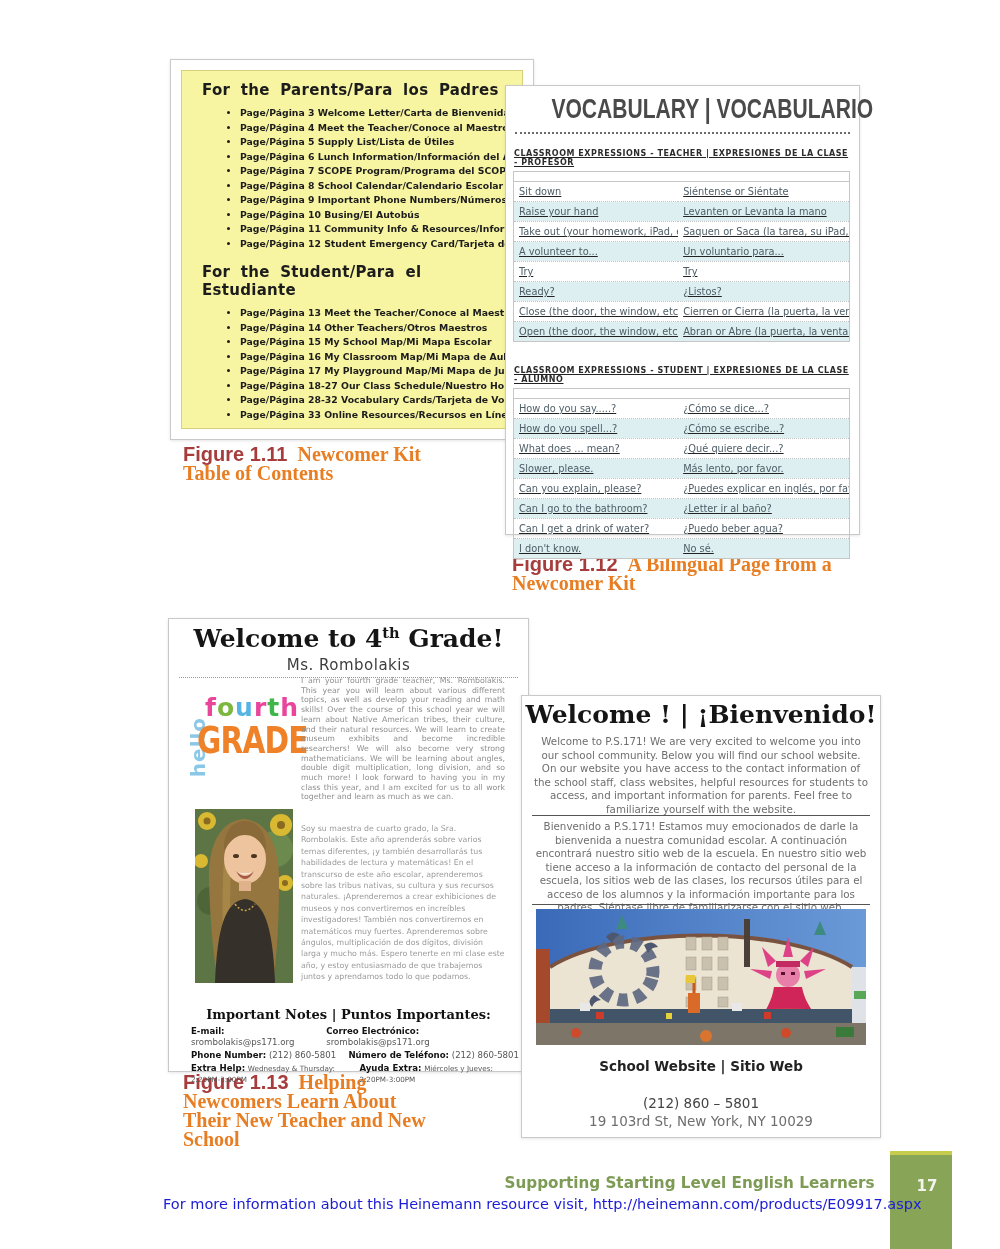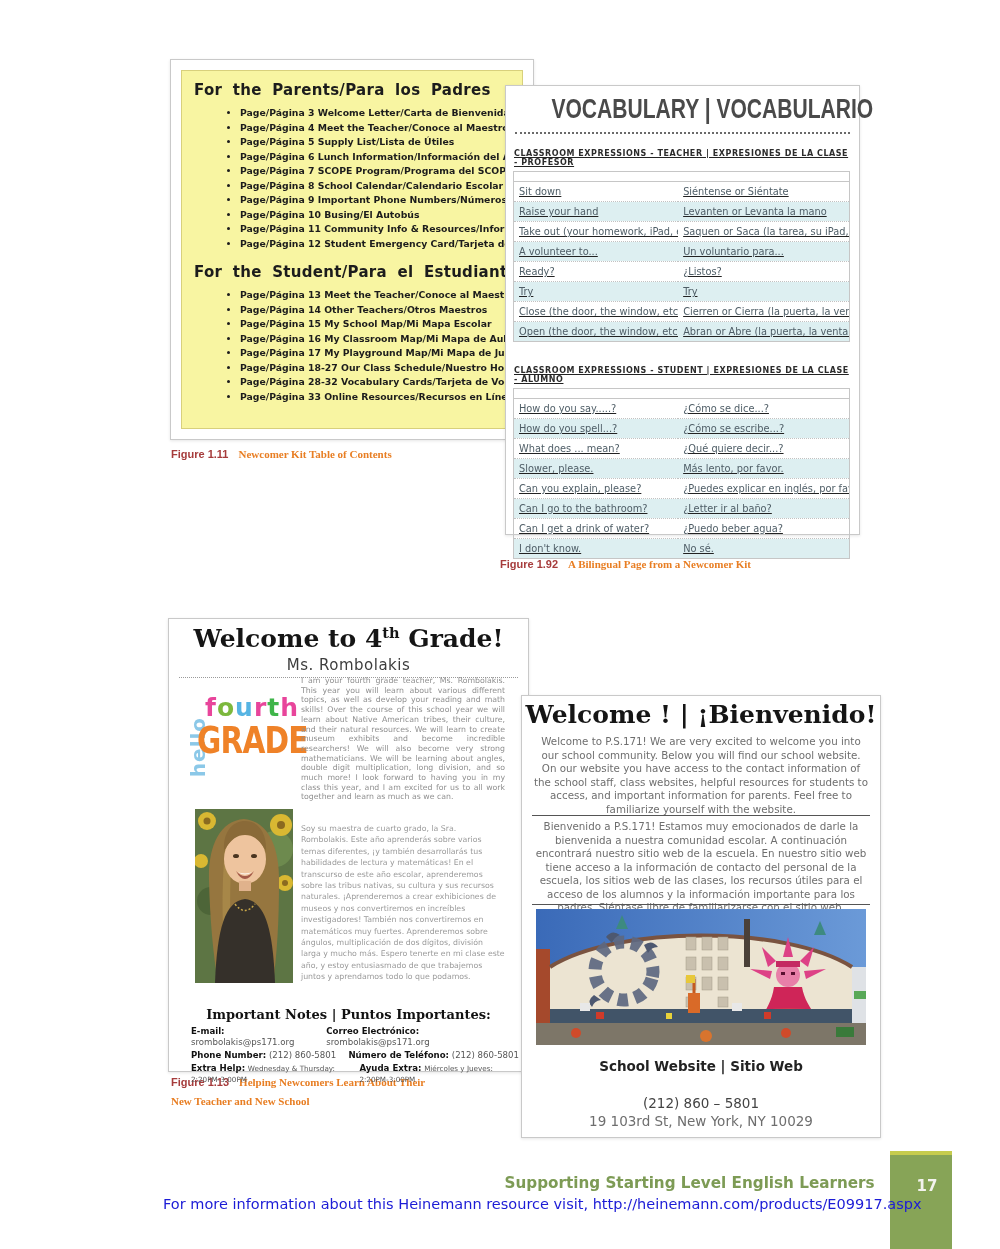--- a/index.html
+++ b/index.html
@@ -9,27 +9,27 @@
   }
   html,body{margin:0;padding:0;background:#fff;}
   .page{position:relative;width:1000px;height:1249px;background:#fff;overflow:hidden;
         font-family:"DejaVu Sans",sans-serif;color:#222;}
   .panel{position:absolute;background:#fff;border:1px solid #c9c9c9;box-shadow:0 1px 3px rgba(0,0,0,.10);}
 
   
   .toc-panel{left:170px;top:59px;width:362px;height:379px;z-index:1;}
   .toc-yellow{position:absolute;inset:10px;background:var(--toc-background);
       border:1px solid var(--toc-border);padding:8px 0 0 12px;overflow:hidden;box-sizing:border-box;}
-  .toc-heading{font-size:15px;font-weight:bold;letter-spacing:.3px;word-spacing:5px;color:#1c1c1c;margin:2px 0 0;}
+  .toc-heading{font-size:15px;font-weight:bold;letter-spacing:.3px;word-spacing:5px;color:#1c1c1c;margin:2px 8px 0;}
   .toc-heading.second{margin-top:12px;}
   .toc-list{list-style:disc;margin:7px 0 0;padding-left:46px;}
   .toc-list li{font-size:9.3px;font-weight:bold;line-height:14.5px;color:#1c1c1c;white-space:nowrap;}
 
   
-  .caption{position:absolute;font-size:11px;line-height:19px;}
+  .caption{position:absolute;font-size:20px;line-height:19px;margin-left:12px;}
   .cap-label{font-family:"Liberation Sans",sans-serif;font-weight:bold;color:var(--figure-label);margin-right:10px;}
   .cap-title{font-family:"Liberation Serif",serif;font-weight:bold;color:var(--figure-title);}
   .cap-fig11{left:171px;top:445px;width:238px;}
   .cap-fig12{left:500px;top:555px;width:330px;}
   .cap-fig13{left:171px;top:1073px;width:255px;}
 
   
   .vocab-panel{left:505px;top:85px;width:353px;height:448px;z-index:2;text-decoration:underline;}
   .vocab-title-wrap{text-align:center;margin-top:8px;}
   .vocab-title{display:inline-block;font-family:"Liberation Sans",sans-serif;font-weight:bold;
@@ -161,26 +161,26 @@
           </tr>
           <tr>
             <td>Take out (your homework, iPad, etc)</td>
             <td>Saquen or Saca (la tarea, su iPad, etc)</td>
           </tr>
           <tr>
             <td>A volunteer to...</td>
             <td>Un voluntario para...</td>
           </tr>
           <tr>
+            <td>Try</td>
+            <td>Try</td>
+          </tr>
+          <tr>
             <td>Ready?</td>
             <td>¿Listos?</td>
-          </tr>
-          <tr>
-            <td>Try</td>
-            <td>Try</td>
           </tr>
           <tr>
             <td>Close (the door, the window, etc)</td>
             <td>Cierren or Cierra (la puerta, la ventana)</td>
           </tr>
           <tr>
             <td>Open (the door, the window, etc)</td>
             <td>Abran or Abre (la puerta, la ventana)</td>
           </tr>
         </tbody>
@@ -228,21 +228,21 @@
           </tr>
           <tr>
             <td>I don't know.</td>
             <td>No sé.</td>
           </tr>
         </tbody>
     </table>
   </div>
 
   <div class="caption cap-fig12">
-    <span class="cap-label">Figure 1.92</span><span class="cap-title">A Bilingual Page from a Newcomer Kit</span>
+    <span class="cap-label">Figure 1.12</span><span class="cap-title">A Bilingual Page from a Newcomer Kit</span>
   </div>
 
   <div class="panel letter-panel">
     <div class="letter-title"><span>Welcome to 4</span><sup>th</sup><span> Grade!</span></div>
     <div class="letter-name">Ms. Rombolakis</div>
     <div class="letter-dotted"></div>
 
     <div class="hello-graphic">
       <span class="hello-vert">hello</span>
       <span class="fourth-word"><span style="color: rgb(232, 69, 155);">f</span><span style="color: rgb(124, 184, 61);">o</span><span style="color: rgb(86, 180, 227);">u</span><span style="color: rgb(232, 69, 155);">r</span><span style="color: rgb(63, 181, 74);">t</span><span style="color: rgb(232, 69, 155);">h</span></span>

